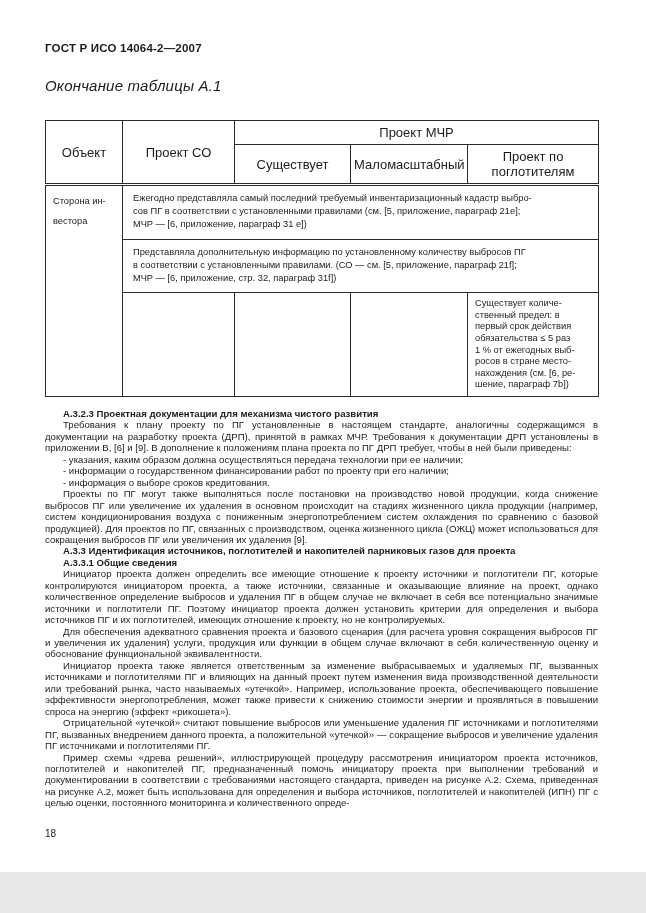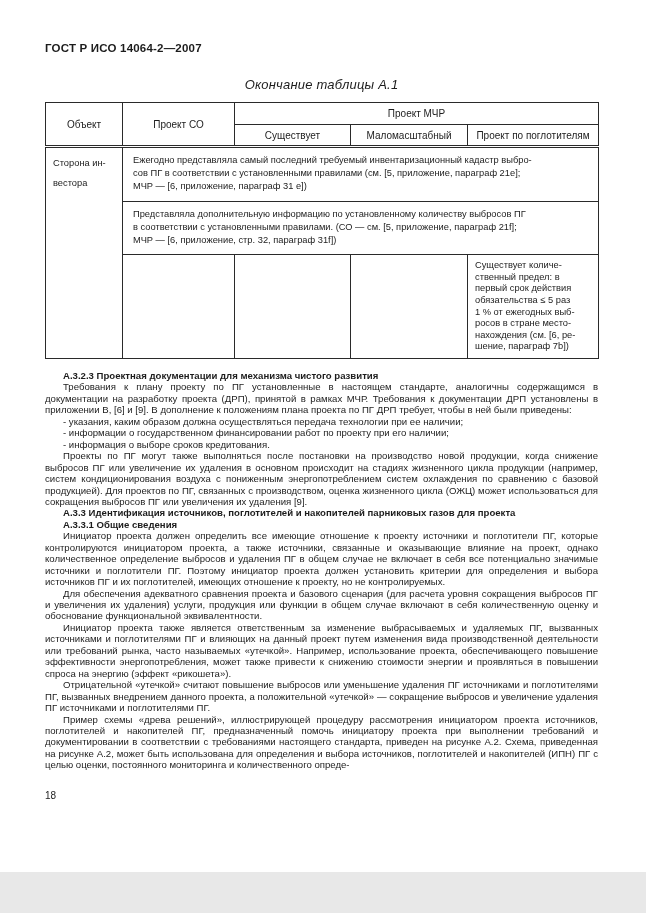--- a/index.html
+++ b/index.html
@@ -13,39 +13,38 @@
     padding:42px 48px 0 45px;
     overflow:hidden;
   }
   .doc-header{
     font-size:11.5px;
     font-weight:bold;
     letter-spacing:0.2px;
     margin-bottom:23px;
   }
   .tbl-caption{
-    font-size:13px;
+    font-size:15px;
     font-style:italic;
-    margin-bottom:10px;
+    margin-bottom:26px;
     letter-spacing:0.2px;
-    text-align:center;
   }
   table.tbl{
     border-collapse:collapse;
     table-layout:fixed;
     width:553px;
     margin-bottom:11px;
   }
   table.tbl th, table.tbl td{
     border:1px solid #2a2a2a;
     font-weight:normal;
     box-sizing:border-box;
   }
   table.tbl thead th{
-    font-size:10px;
+    font-size:13px;
     text-align:center;
     vertical-align:middle;
     padding:4px 3px;
     height:22px;
   }
   table.tbl tbody tr:first-child td{
     border-top:3px double #2a2a2a;
   }
   table.tbl tbody td{
     vertical-align:top;

